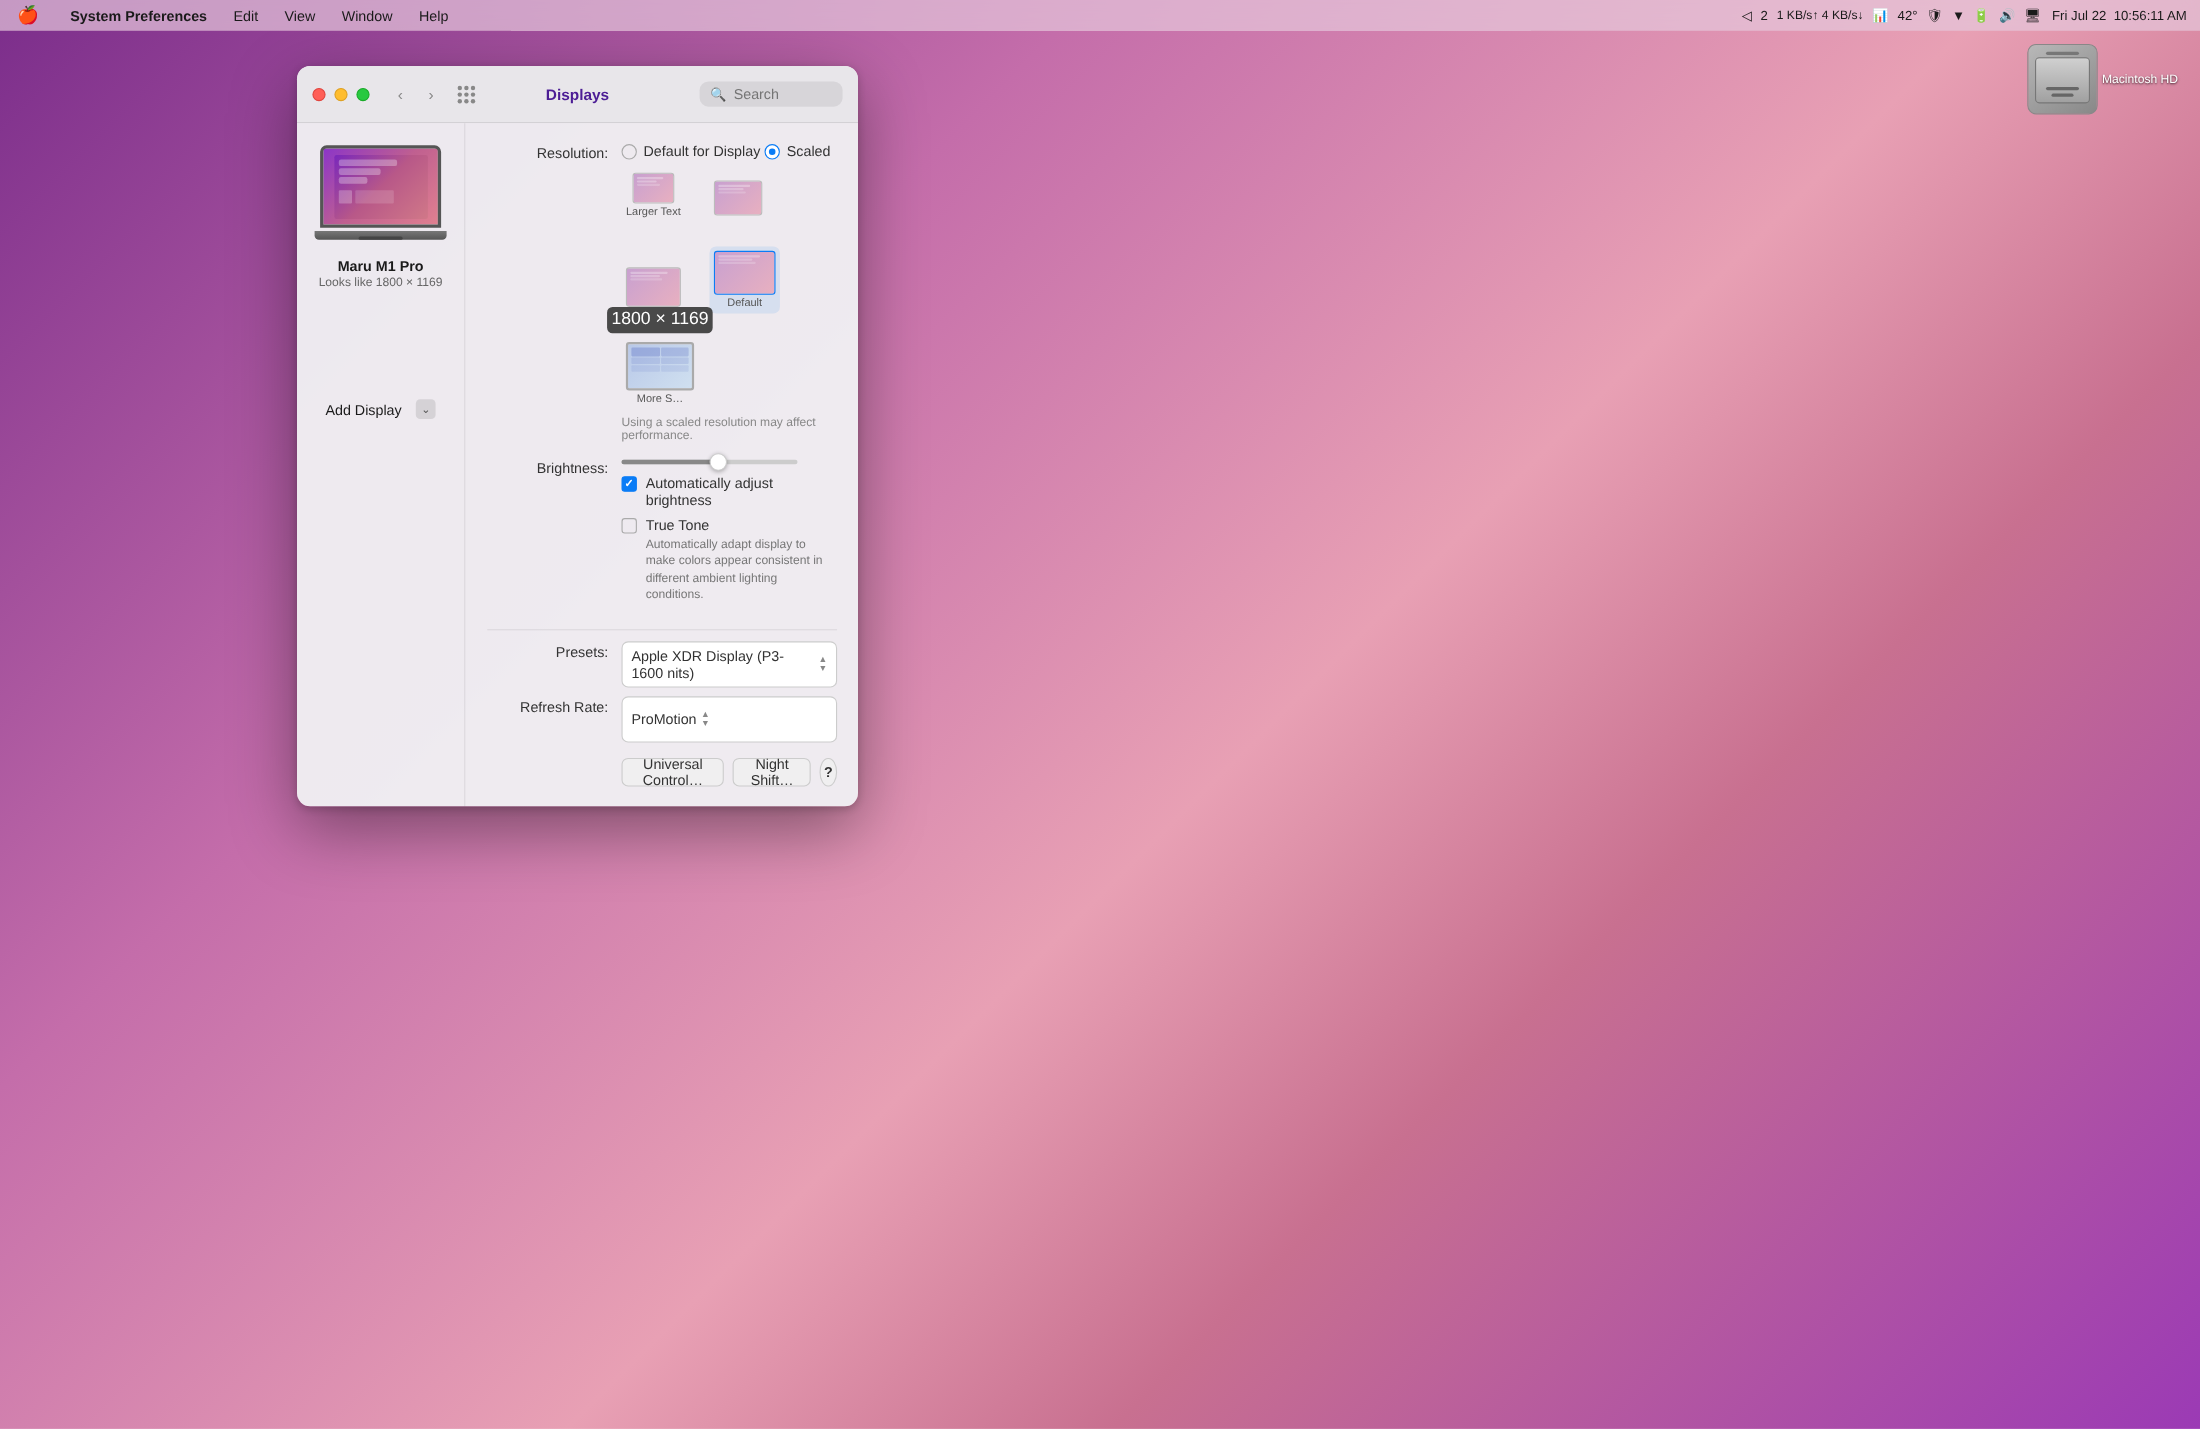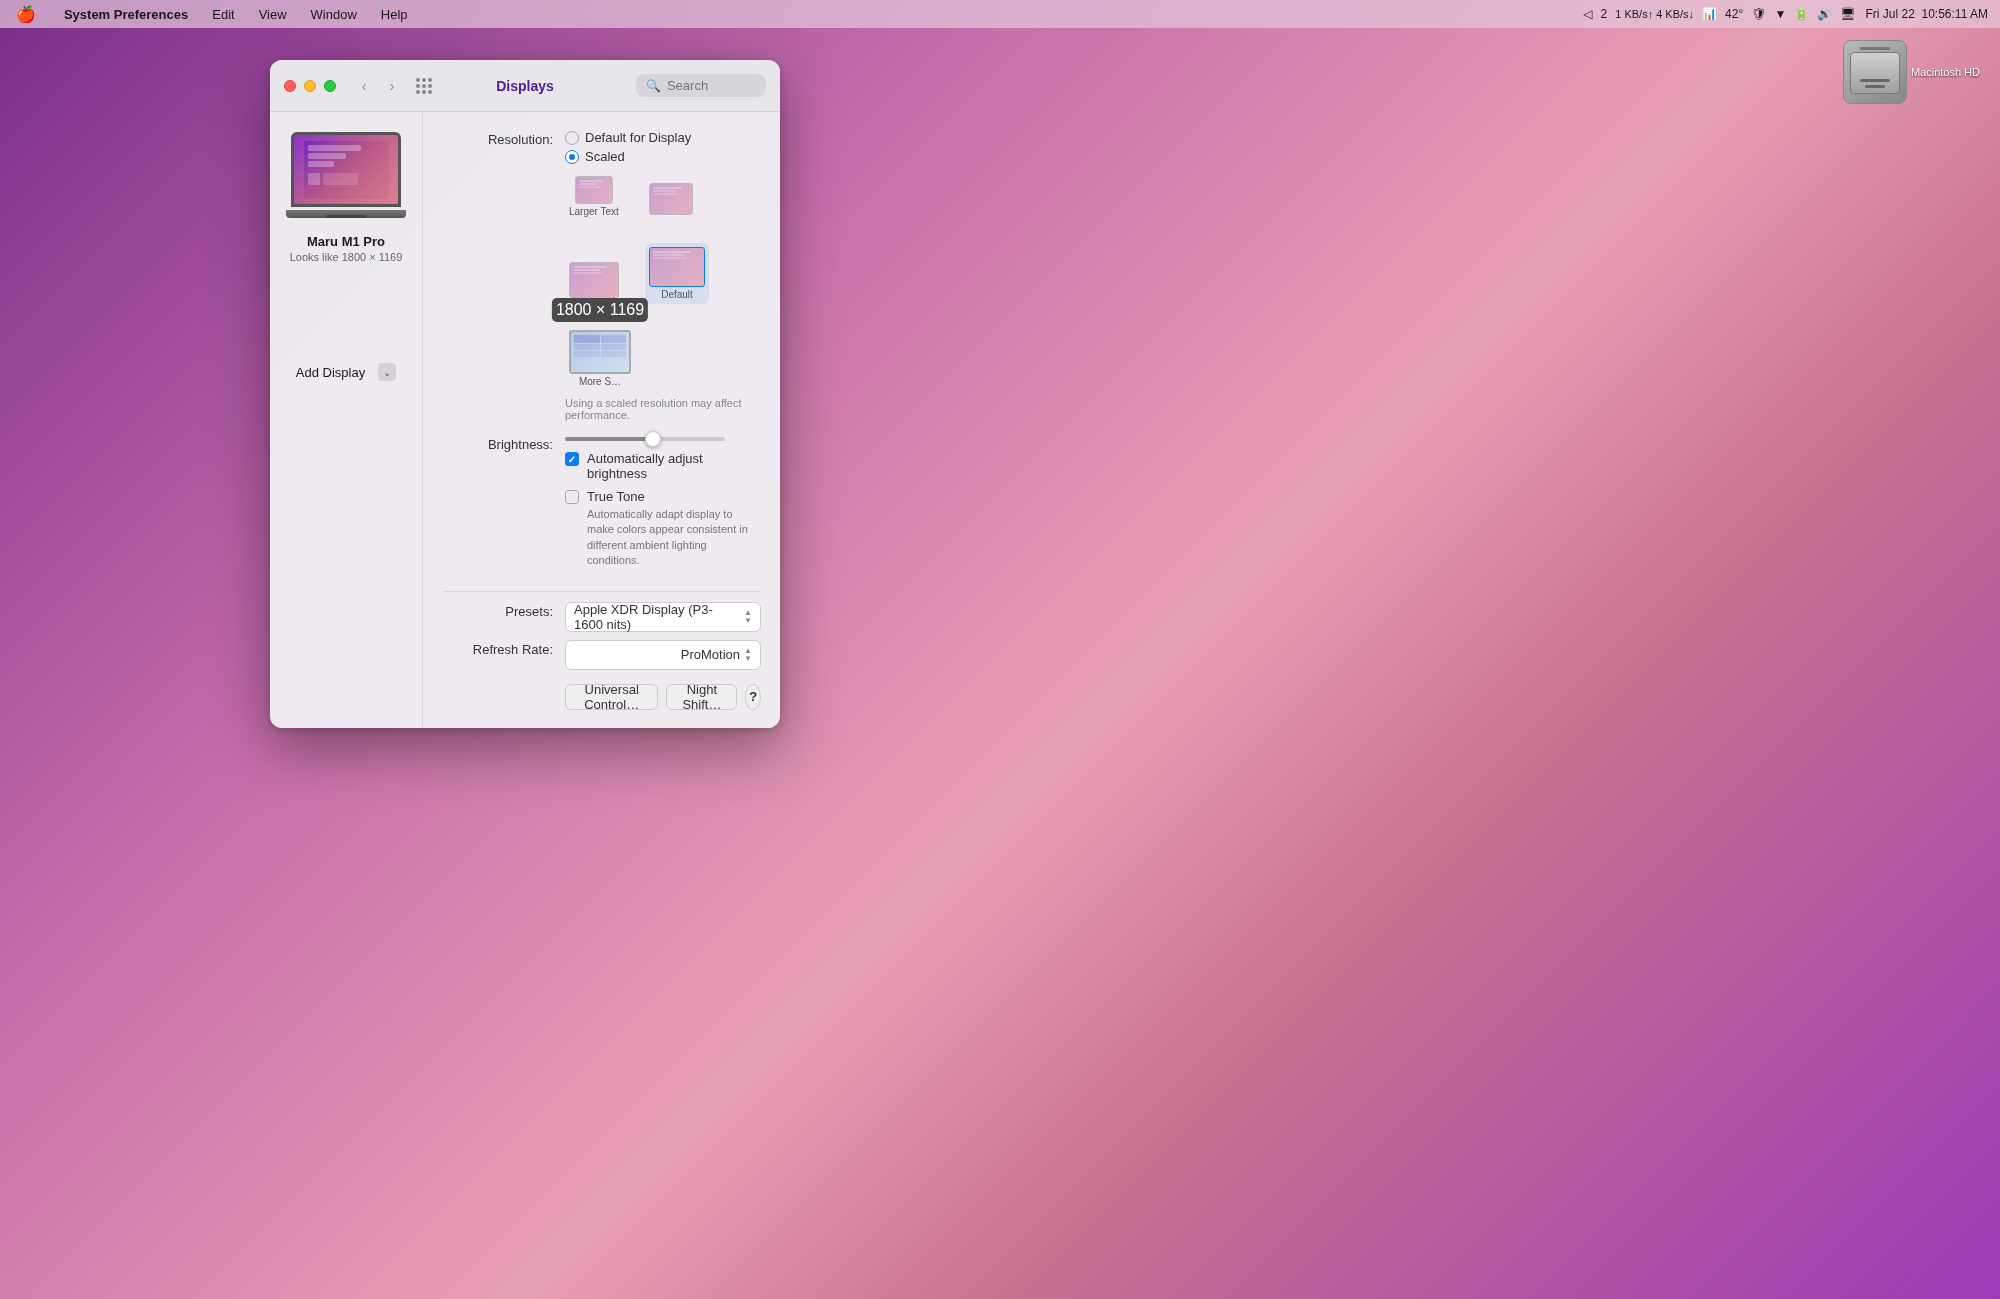--- a/index.html
+++ b/index.html
@@ -324,21 +324,21 @@
       text-align: right;
       min-width: 110px;
       padding-top: 2px;
     }
     .setting-control {
       flex: 1;
     }
 
     .radio-group {
       display: flex;
-      flex-direction: column;
+      flex-direction: row;
       gap: 4px;
     }
     .radio-item {
       display: flex;
       align-items: center;
       gap: 6px;
       font-size: 13px;
       color: #333;
     }
     .radio-circle {
@@ -466,27 +466,27 @@
       color: #333;
     }
     .checkbox-sublabel {
       font-size: 11px;
       color: #777;
       margin-top: 3px;
       line-height: 1.4;
     }
     .dropdown {
       flex: 1;
-      height: 30px;
+      height: 42px;
       background: white;
       border: 1px solid #ccc;
       border-radius: 6px;
       display: flex;
       align-items: center;
-      justify-content: flex-end;
+      justify-content: flex-start;
       padding: 0 8px;
       font-size: 13px;
       color: #333;
       cursor: pointer;
     }
     .dropdown-arrows {
       display: flex;
       flex-direction: column;
       margin-left: 4px;
     }

